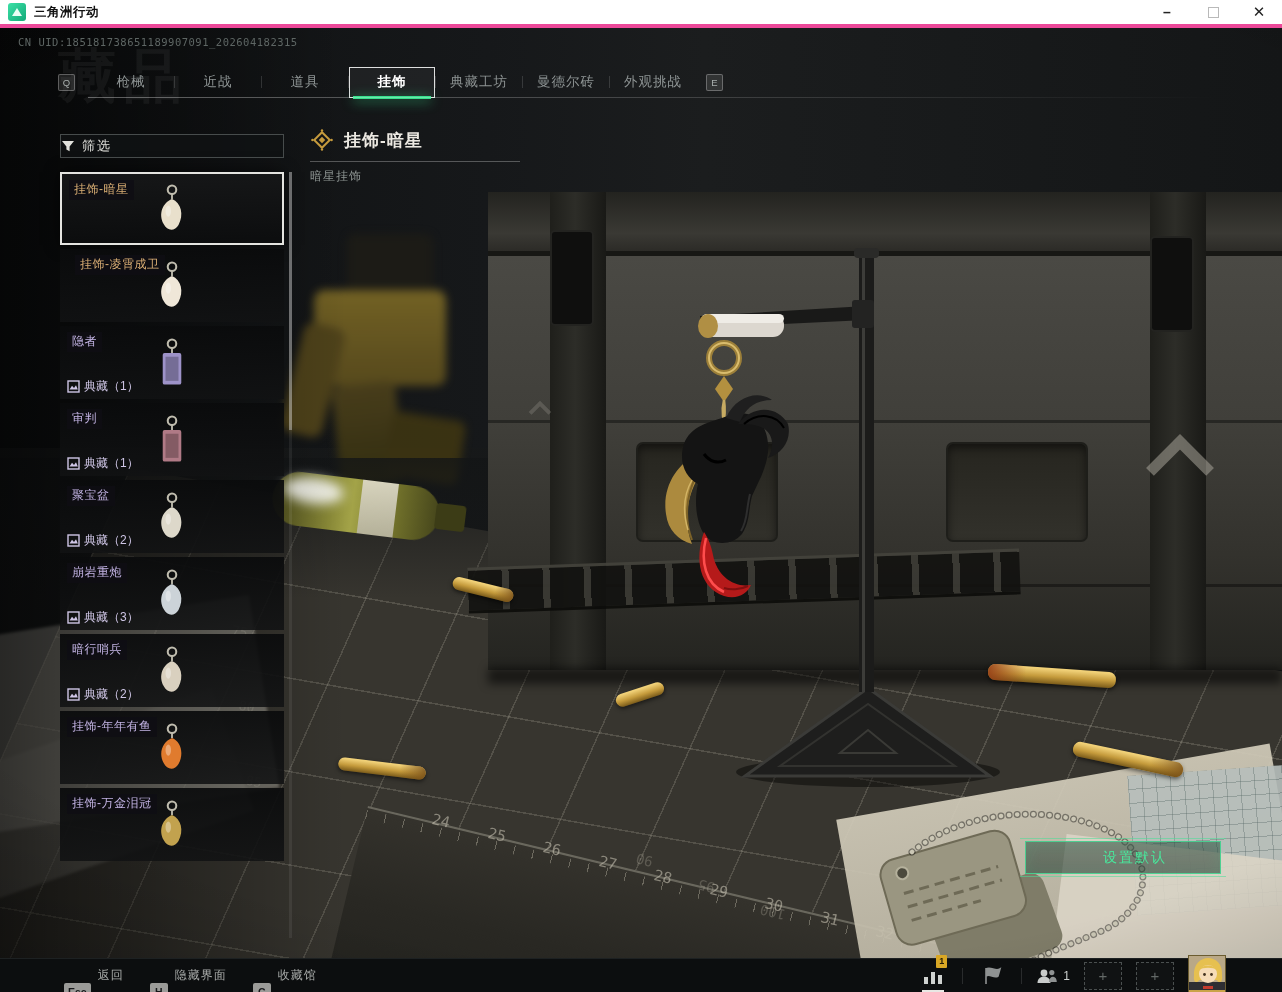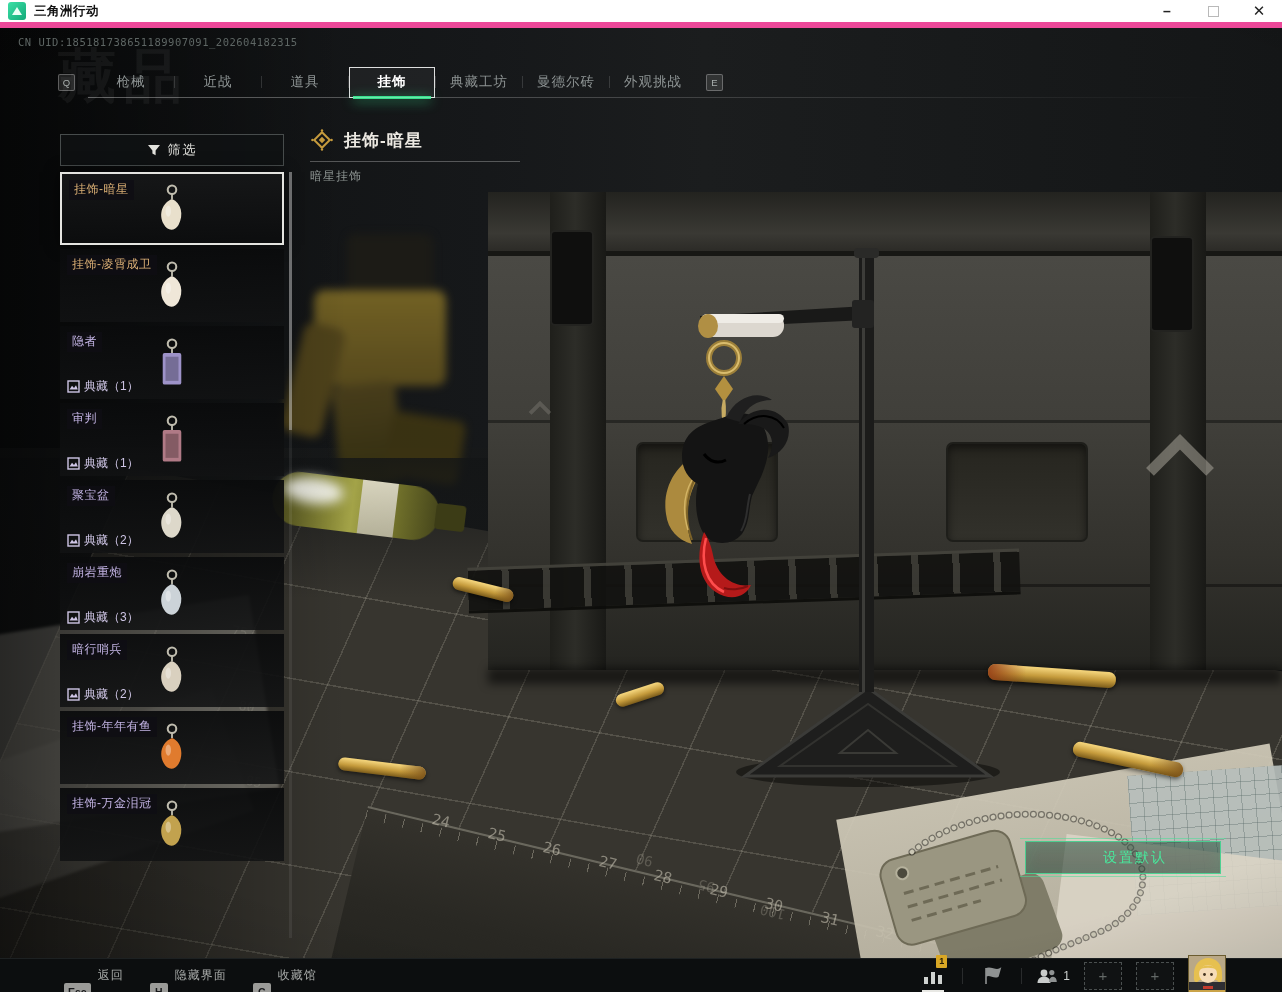--- a/index.html
+++ b/index.html
@@ -1,21 +1,21 @@
 <!DOCTYPE html>
 <html style="--accent: #38e08e;"><head>
 <meta charset="utf-8">
 <style>
   html,body{margin:0;padding:0;background:#000;}
   *{box-sizing:border-box;}
   body{font-family:"Liberation Sans","DejaVu Sans",sans-serif; -webkit-font-smoothing:antialiased;}
   #app{position:relative;width:1282px;height:992px;overflow:hidden;background:#0d0f10;--accent:#38e08e;}
 
   
-  .titlebar{position:absolute;left:0;top:0;width:1282px;height:28px;background:#ffffff;display:flex;align-items:center;border-bottom:6px solid #ec4899;}
+  .titlebar{position:absolute;left:0;top:0;width:1282px;height:28px;background:#ffffff;display:flex;align-items:center;border-bottom:4px solid #ec4899;}
   .applogo{width:18px;height:18px;margin:0 8px 0 8px;border-radius:3px;background:linear-gradient(135deg,#3ce0a6,#13aa79);position:relative;flex:0 0 auto;}
   .applogo::after{content:"";position:absolute;left:4px;top:5px;border-left:5px solid transparent;border-right:5px solid transparent;border-bottom:8px solid #eafff6;}
   .apptitle{font-size:12.5px;color:#111;font-weight:bold;letter-spacing:.5px;}
   .wincontrols{margin-left:auto;display:flex;align-items:center;height:100%;}
   .winbtn{width:46px;height:100%;display:flex;align-items:center;justify-content:center;color:#222;font-size:14px;cursor:default;}
   .winbtn.max span{display:block;width:11px;height:11px;border:1px solid #b9b9b9;}
   .winbtn.min{font-weight:bold;}
   .winbtn.close{font-size:15px;}
 
   
@@ -102,22 +102,22 @@
      color:#a9b0ae;font-size:9.5px;display:flex;align-items:center;justify-content:center;border-radius:2px;}
   .tabs{position:absolute;left:88px;top:38px;height:32px;display:flex;align-items:center;}
   .tab{position:relative;width:86px;height:31px;display:flex;align-items:center;justify-content:center;
      color:#8e9494;font-size:13.5px;letter-spacing:1px;cursor:default;}
   .tabdiv{width:1px;height:12px;background:rgba(255,255,255,.14);}
   .tab.active{border:1px solid rgba(255,255,255,.85);background:rgba(255,255,255,.05);color:#fff;font-weight:bold;}
   .tab.active::after{content:"";position:absolute;left:3px;right:3px;bottom:-2px;height:3px;background:var(--accent);box-shadow:0 2px 12px rgba(56,224,142,.8);}
   .tab-underline{position:absolute;left:88px;top:69px;height:1px;width:1130px;background:linear-gradient(90deg,rgba(255,255,255,.35),rgba(255,255,255,.16) 55%,rgba(255,255,255,0));}
 
   
-  .filterbtn{position:absolute;left:60px;top:106px;width:224px;height:32px;border:1px solid #474c4c;background:rgba(16,18,19,.82);
-     display:flex;align-items:center;justify-content:center;gap:7px;color:#e2e2dd;font-size:13px;letter-spacing:2px;}
+  .filterbtn{position:absolute;left:60px;top:106px;width:224px;height:24px;border:1px solid #474c4c;background:rgba(16,18,19,.82);
+     display:flex;align-items:center;justify-content:flex-start;gap:7px;color:#e2e2dd;font-size:13px;letter-spacing:2px;}
   .charmlist{position:absolute;left:60px;top:144px;width:224px;display:flex;flex-direction:column;gap:4px;}
   .card{position:relative;height:73px;background:linear-gradient(180deg,rgba(10,11,12,.93),rgba(17,18,19,.88));flex:0 0 auto;}
   .card.sel{border:2px solid #e4e4e0;background:linear-gradient(180deg,rgba(22,23,24,.95),rgba(12,13,14,.92));box-shadow:0 0 14px rgba(0,0,0,.6);}
   .card .name{position:absolute;top:6px;left:7px;max-width:200px;background:rgba(15,13,19,.82);padding:1px 5px 2px;font-size:12px;letter-spacing:.5px;white-space:nowrap;}
   .card .thumb{position:absolute;left:50%;top:50%;transform:translate(-50%,-46%);}
   .card .cbadge{position:absolute;left:7px;bottom:4px;display:flex;align-items:center;gap:4px;font-size:12px;color:#cfc6e6;}
   .shape-card .blob,.shape-card .bhl{display:none;}
   .shape-blob .cardsh{display:none;}
   .scrollbar{position:absolute;left:289px;top:144px;width:3px;height:766px;background:rgba(255,255,255,.07);}
   .scrollbar .sthumb{position:absolute;left:0;top:0;width:3px;height:258px;background:rgba(235,235,235,.38);}
@@ -349,21 +349,21 @@
         <ellipse class="bhl" cx="14" cy="30" rx="3" ry="6" fill="rgba(255,255,255,.35)"></ellipse>
         <g class="cardsh">
                 <rect x="8" y="17" width="20" height="34" rx="2" fill="var(--c,#ccc)"></rect>
                 <rect x="11" y="21" width="14" height="26" fill="rgba(0,0,0,.25)"></rect>
               </g>
       </svg>
     </span>
 
   </div>
         <div class="card shape-blob" style="--c: #efe7d8;">
-    <span class="name" style="color: rgb(217, 174, 116);">挂饰-凌霄成卫</span>
+    <span class="name" style="color: rgb(217, 174, 116); margin-left: 8px;">挂饰-凌霄成卫</span>
     <span class="thumb">
       <svg width="34" height="52" viewBox="0 0 36 56">
         <circle cx="18" cy="7" r="4.6" fill="none" stroke="#bfbcae" stroke-width="2.2"></circle>
         <line x1="18" y1="11.5" x2="18" y2="17" stroke="#bfbcae" stroke-width="2"></line>
         <path class="blob" d="M18,17 C28,21 31,34 25,45 C21,52 13,52 9,44 C3,33 8,21 18,17 Z" fill="var(--c,#ccc)"></path>
         <ellipse class="bhl" cx="14" cy="30" rx="3" ry="6" fill="rgba(255,255,255,.35)"></ellipse>
         <g class="cardsh">
                 <rect x="8" y="17" width="20" height="34" rx="2" fill="var(--c,#ccc)"></rect>
                 <rect x="11" y="21" width="14" height="26" fill="rgba(0,0,0,.25)"></rect>
               </g>

